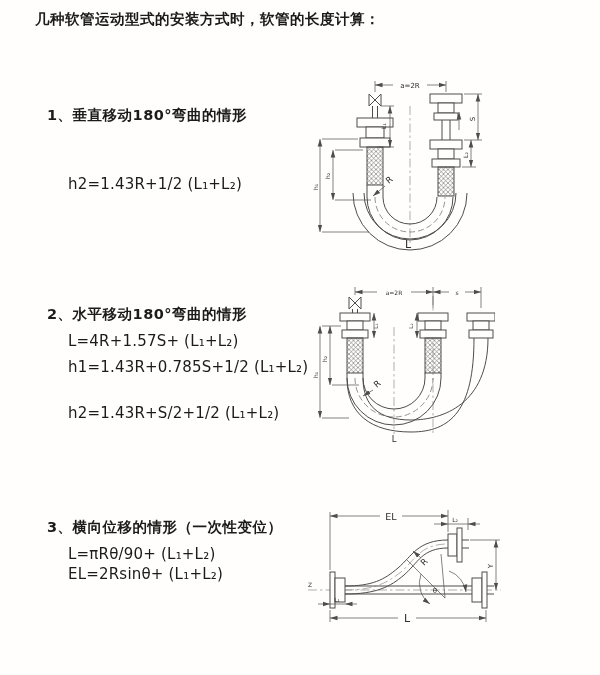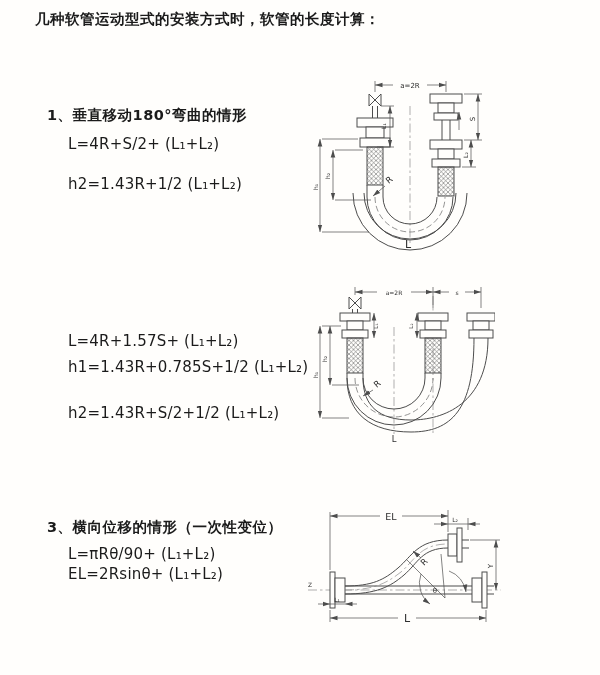--- a/index.html
+++ b/index.html
@@ -24,23 +24,23 @@
   svg .t5{font-size:5.5px}.t6{font-size:6px}.t7{font-size:7px}.t8{font-size:8.5px}.t9{font-size:9.5px}.t10{font-size:11px}
 </style>
 </head>
 <body>
 
 <div class="page">
 
   <div class="title">几种软管运动型式的安装方式时，软管的长度计算：</div>
 
   <div class="heading h1">1、垂直移动180°弯曲的情形</div>
-  <div class="formula f11">L=4R+S/2+ (L₁+L₂)</div>
   <div class="formula f13">h2=1.43R+1/2 (L₁+L₂)</div>
 
+  <div class="heading h2">2、水平移动180°弯曲的情形</div>
   <div class="formula f21">L=4R+1.57S+ (L₁+L₂)</div>
   <div class="formula f22">h1=1.43R+0.785S+1/2 (L₁+L₂)</div>
   <div class="formula f23">h2=1.43R+S/2+1/2 (L₁+L₂)</div>
 
   <div class="heading h3">3、横向位移的情形（一次性变位）</div>
   <div class="formula f31">L=πRθ/90+ (L₁+L₂)</div>
   <div class="formula f33">EL=2Rsinθ+ (L₁+L₂)</div>
 
   <svg class="dgm d1" width="175" height="192" viewBox="0 0 175 192">
     <defs>

